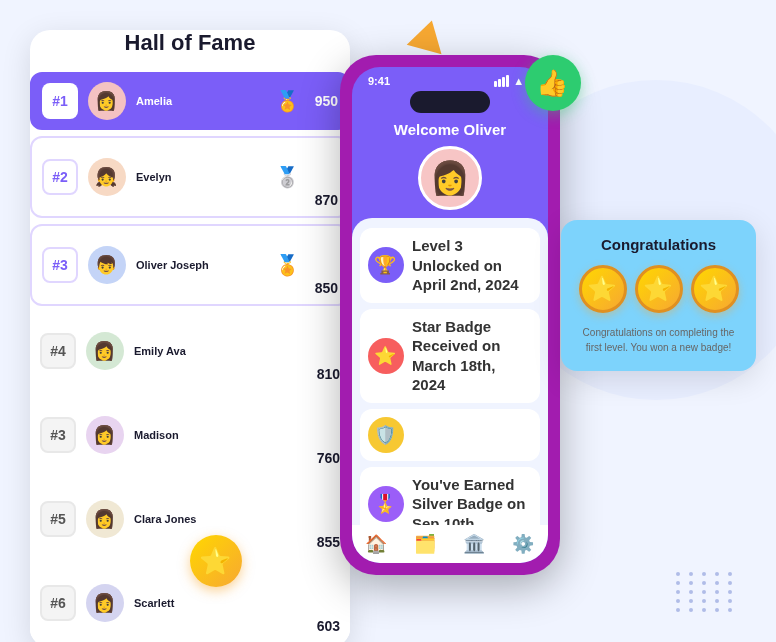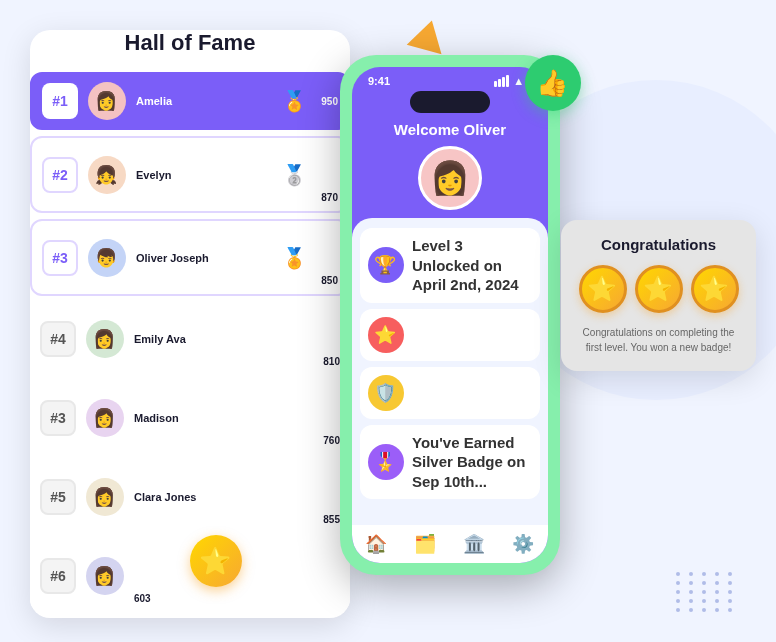--- a/index.html
+++ b/index.html
@@ -140,21 +140,21 @@
       font-size: 11px;
     }
     .hof-name.white { color: white; }
     .hof-name.dark { color: #1a1a2e; }
     .medal-icon {
       font-size: 20px;
       margin-right: 4px;
     }
     .hof-score {
       font-weight: 800;
-      font-size: 10px;
+      font-size: 14px;
     }
     .hof-score.white { color: white; }
     .hof-score.dark { color: #1a1a2e; margin-top: 46px; }
 
     
     .gold-star-badge {
       position: absolute;
       left: 190px;
       bottom: 55px;
       z-index: 11;
@@ -171,21 +171,21 @@
       box-shadow: 0 4px 12px rgba(247,168,50,0.5);
     }
 
     
     .phone-mockup {
       position: absolute;
       left: 340px;
       top: 55px;
       width: 220px;
       height: 520px;
-      background: #86efac;
+      background: #a21caf;
       border-radius: 36px;
       z-index: 10;
       padding: 12px;
       box-shadow: 0 12px 40px rgba(0,0,0,0.3);
     }
     .phone-inner {
       background: #7b5ef8;
       border-radius: 28px;
       height: 100%;
       overflow: hidden;
@@ -306,21 +306,21 @@
       z-index: 12;
       box-shadow: 0 4px 14px rgba(45,204,112,0.4);
     }
 
     
     .congrats-card {
       position: absolute;
       right: 20px;
       top: 220px;
       width: 195px;
-      background: #e5e5e5;
+      background: #7dd3fc;
       border-radius: 16px;
       padding: 16px;
       box-shadow: 0 8px 30px rgba(0,0,0,0.12);
       z-index: 12;
     }
     .congrats-title {
       font-weight: 800;
       font-size: 15px;
       color: #1a1a2e;
       text-align: center;
@@ -428,20 +428,21 @@
       <div class="hof-row plain">
     <div class="rank-badge gray">#5</div>
     <div class="hof-avatar av6">👩</div>
     <span class="hof-name dark">Clara Jones</span>
 
     <span class="hof-score dark">855</span>
   </div>
       <div class="hof-row plain">
     <div class="rank-badge gray">#6</div>
     <div class="hof-avatar av7">👩</div>
+    <span class="hof-name dark">Scarlett</span>
 
     <span class="hof-score dark">603</span>
   </div>
     </div>
 </div>
 
 <div class="gold-star-badge">
   <div class="gold-star-circle">⭐</div>
 </div>
 
@@ -466,20 +467,21 @@
       <div class="phone-avatar">👩</div>
     </div>
     <div class="phone-content">
       <div id="phone-activities">
           <div class="phone-activity-item">
     <div class="activity-icon blue">🏆</div>
     <span class="activity-text">Level 3 Unlocked on April 2nd, 2024</span>
   </div>
           <div class="phone-activity-item">
     <div class="activity-icon red">⭐</div>
+    <span class="activity-text">Star Badge Received on March 18th, 2024</span>
   </div>
           <div class="phone-activity-item">
     <div class="activity-icon yellow">🛡️</div>
   </div>
           <div class="phone-activity-item">
     <div class="activity-icon purple">🎖️</div>
     <span class="activity-text">You've Earned Silver Badge on Sep 10th...</span>
   </div>
         </div>
     </div>

